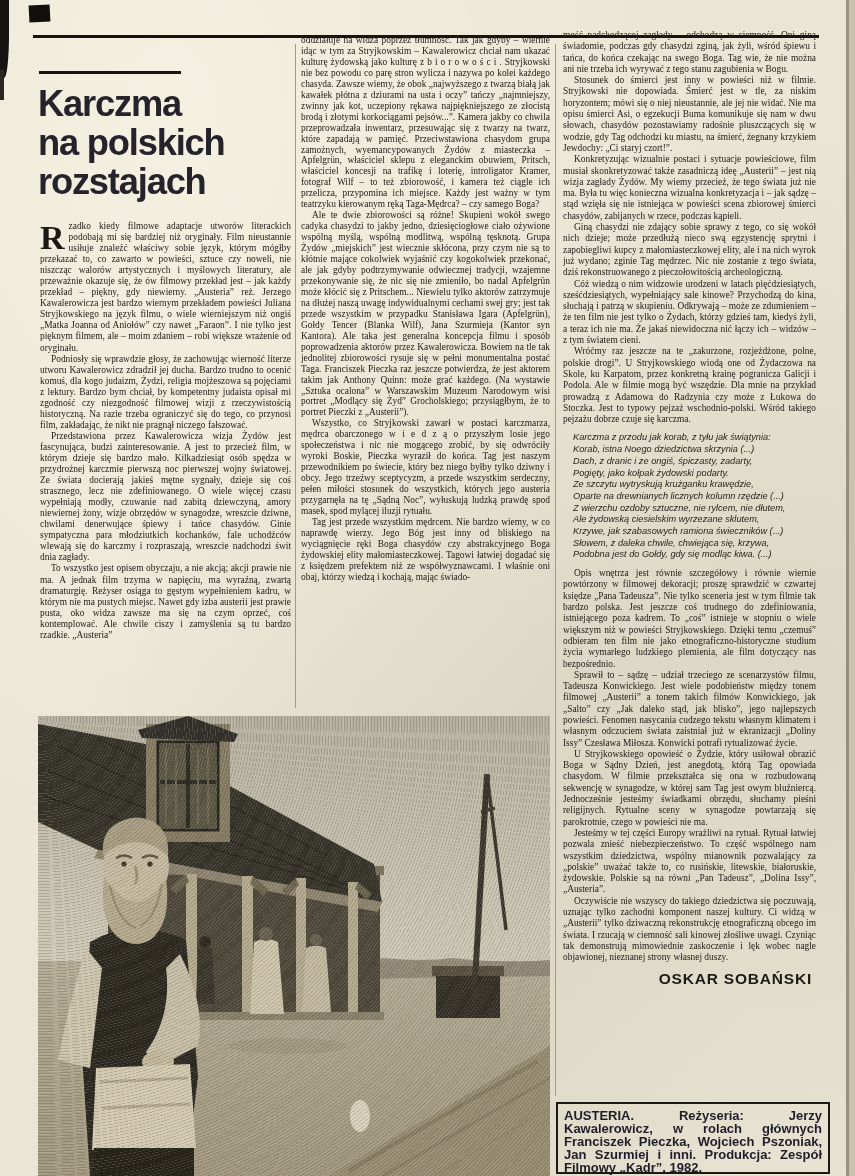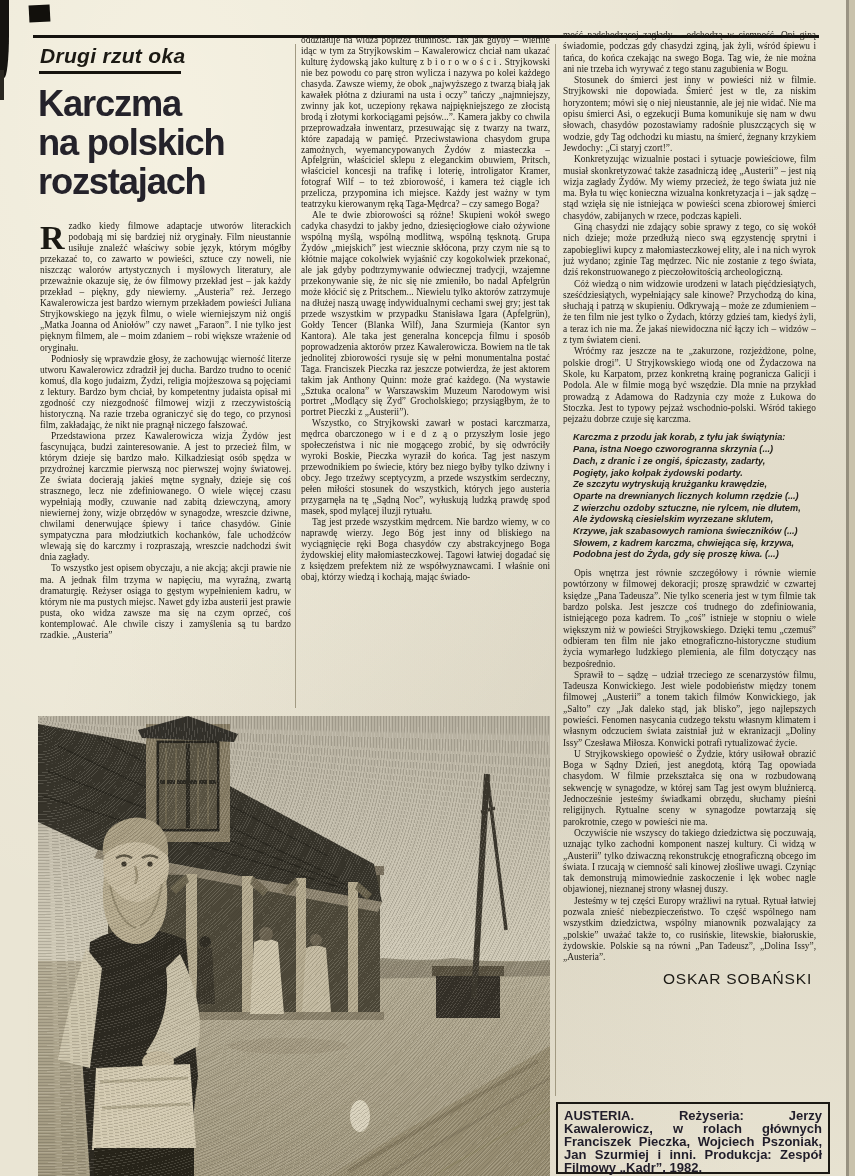--- a/index.html
+++ b/index.html
@@ -25,24 +25,24 @@
   .col{position:absolute;overflow:hidden;text-align:justify;font-size:9.4px;color:#23201a;}
   .col p{margin:0;text-indent:11px;}
   .col p.first,.col p.cont{text-indent:0;}
   .col1{left:40px;top:221px;width:251px;height:489px;line-height:11.05px;}
   .col2{left:301px;top:35px;width:249px;height:668px;line-height:10.95px;}
   .col3{left:563px;top:30px;width:253px;height:1058px;line-height:11.3px;}
   .dropcap{float:left;font-weight:700;font-size:34px;line-height:27px;padding:3px 4px 0 0;color:#1b1913;}
   .divider{position:absolute;width:1px;background:#a29a82;}
   .d1{left:295px;top:44px;height:664px;}
   .d2{left:555px;top:44px;height:1052px;}
-  .poem{margin:7px 0 7px 10px;font-family:"Liberation Sans",sans-serif;font-style:italic;font-weight:700;
+  .poem{margin:7px 0 7px 10px;font-family:"Liberation Sans",sans-serif;font-style:italic;font-weight:400;
     font-size:9.2px;line-height:11.7px;text-align:left;color:#27241d;}
   .author{margin-top:9px;text-align:right;padding-right:4px;font-family:"Liberation Sans",sans-serif;
-    font-weight:400;font-size:15.5px;letter-spacing:.8px;color:#1c1a15;}
+    font-weight:700;font-size:15.5px;letter-spacing:.8px;color:#1c1a15;}
   .creditbox{position:absolute;left:556px;top:1102px;width:258px;height:58px;border:2.5px solid #1b1914;
     padding:5px 6px;box-sizing:content-box;background:transparent;}
   .creditbox p{margin:0;font-family:"Liberation Sans",sans-serif;font-weight:700;font-size:13px;
     line-height:13px;text-align:justify;color:#201d2a;}
   .photo{position:absolute;left:38px;top:716px;width:512px;height:460px;}
   .grain{position:absolute;left:38px;top:716px;width:512px;height:460px;pointer-events:none;opacity:.18;
     background-image:repeating-radial-gradient(circle at 3px 3px, rgba(40,35,25,.9) 0 .7px, transparent .8px 3px),
       repeating-radial-gradient(circle at 1px 2px, rgba(255,250,235,.8) 0 .6px, transparent .7px 2.6px);}
 </style>
 </head>
@@ -50,21 +50,20 @@
 
 <div class="page">
 
   <div class="edge-left"></div>
   <div class="edge-left2"></div>
   <div class="corner-blob"></div>
   <div class="edge-right"></div>
   <div class="edge-right2"></div>
   <div class="top-rule"></div>
 
-  <div class="kicker">Drugi rzut oka</div>
   <div class="kicker-underline"></div>
 
   <h1 class="headline">
     <span class="line">Karczma</span>
     <span class="line">na polskich</span>
     <span class="line">rozstajach</span>
   </h1>
 
   <div class="divider d1"></div>
   <div class="divider d2"></div>
@@ -85,36 +84,36 @@
 
   <div class="col col3">
     <p class="cont">mość nadchodzącej zagłady – odchodzą w ciemność. Oni giną świadomie, podczas gdy chasydzi zginą, jak żyli, wśród śpiewu i tańca, do końca czekając na swego Boga. Tag wie, że nie można ani nie trzeba ich wyrywać z tego stanu zagubienia w Bogu.</p>
     <p>Stosunek do śmierci jest inny w powieści niż w filmie. Stryjkowski nie dopowiada. Śmierć jest w tle, za niskim horyzontem; mówi się o niej nieustannie, ale jej nie widać. Nie ma opisu śmierci Asi, o egzekucji Buma komunikuje się nam w dwu słowach, chasydów pozostawiamy radośnie pluszczących się w wodzie, gdy Tag odchodzi ku miastu, na śmierć, żegnany krzykiem Jewdochy: „Ci staryj czort!”.</p>
     <p>Konkretyzując wizualnie postaci i sytuacje powieściowe, film musiał skonkretyzować także zasadniczą ideę „Austerii” – jest nią wizja zagłady Żydów. My wiemy przecież, że tego świata już nie ma. Była tu więc konieczna wizualna konkretyzacja i – jak sądzę – stąd wzięła się nie istniejąca w powieści scena zbiorowej śmierci chasydów, zabijanych w rzece, podczas kąpieli.</p>
     <p>Giną chasydzi nie zdający sobie sprawy z tego, co się wokół nich dzieje; może przedłużą nieco swą egzystencję sprytni i zapobiegliwi kupcy z małomiasteczkowej elity, ale i na nich wyrok już wydano; zginie Tag mędrzec. Nic nie zostanie z tego świata, dziś rekonstruowanego z pieczołowitością archeologiczną.</p>
     <p>Cóż wiedzą o nim widzowie urodzeni w latach pięćdziesiątych, sześćdziesiątych, wypełniający sale kinowe? Przychodzą do kina, słuchają i patrzą w skupieniu. Odkrywają – może ze zdumieniem – że ten film nie jest tylko o Żydach, którzy gdzieś tam, kiedyś żyli, a teraz ich nie ma. Że jakaś niewidoczna nić łączy ich – widzów – z tym światem cieni.</p>
     <p>Wróćmy raz jeszcze na te „zakurzone, rozjeżdżone, polne, polskie drogi”. U Stryjkowskiego wiodą one od Żydaczowa na Skole, ku Karpatom, przez konkretną krainę pogranicza Galicji i Podola. Ale w filmie mogą być wszędzie. Dla mnie na przykład prowadzą z Adamowa do Radzynia czy może z Łukowa do Stoczka. Jest to typowy pejzaż wschodnio-polski. Wśród takiego pejzażu dobrze czuje się karczma.</p>
     <div class="poem">
       <div>Karczma z przodu jak korab, z tyłu jak świątynia:</div>
-      <div>Pana, istna Noego czworogranna skrzynia (...)</div>
+      <div>Korab, istna Noego dziedzictwa skrzynia (...)</div>
       <div>Dach, z dranic i ze ongiś, śpiczasty, zadarty,</div>
       <div>Pogięty, jako kołpak żydowski podarty.</div>
       <div>Ze szczytu wytryskują krużganku krawędzie,</div>
       <div>Oparte na drewnianych licznych kolumn rzędzie (...)</div>
       <div>Z wierzchu ozdoby sztuczne, nie rylcem, nie dłutem,</div>
       <div>Ale żydowską ciesielskim wyrzezane sklutem,</div>
       <div>Krzywe, jak szabasowych ramiona świeczników (...)</div>
-      <div>Słowem, z kadrem karczma, chwiejąca się, krzywa,</div>
-      <div>Podobna jest do Żyda, gdy się proszę kiwa. (...)</div>
+      <div>Słowem, z daleka chwile, chwiejąca się, krzywa,</div>
+      <div>Podobna jest do Gołdy, gdy się modląc kiwa. (...)</div>
     </div>
     <p>Opis wnętrza jest równie szczegółowy i równie wiernie powtórzony w filmowej dekoracji; proszę sprawdzić w czwartej księdze „Pana Tadeusza”. Nie tylko sceneria jest w tym filmie tak bardzo polska. Jest jeszcze coś trudnego do zdefiniowania, istniejącego poza kadrem. To „coś” istnieje w stopniu o wiele większym niż w powieści Stryjkowskiego. Dzięki temu „czemuś” odbieram ten film nie jako etnograficzno-historyczne studium życia wymarłego ludzkiego plemienia, ale film dotyczący nas bezpośrednio.</p>
     <p>Sprawił to – sądzę – udział trzeciego ze scenarzystów filmu, Tadeusza Konwickiego. Jest wiele podobieństw między tonem filmowej „Austerii” a tonem takich filmów Konwickiego, jak „Salto” czy „Jak daleko stąd, jak blisko”, jego najlepszych powieści. Fenomen nasycania cudzego tekstu własnym klimatem i własnym odczuciem świata zaistniał już w ekranizacji „Doliny Issy” Czesława Miłosza. Konwicki potrafi rytualizować życie.</p>
     <p>U Stryjkowskiego opowieść o Żydzie, który usiłował obrazić Boga w Sądny Dzień, jest anegdotą, którą Tag opowiada chasydom. W filmie przekształca się ona w rozbudowaną sekwencję w synagodze, w której sam Tag jest owym bluźniercą. Jednocześnie jesteśmy świadkami obrzędu, słuchamy pieśni religijnych. Rytualne sceny w synagodze powtarzają się parokrotnie, czego w powieści nie ma.</p>
+    <p>Jesteśmy w tej części Europy wrażliwi na rytuał. Rytuał łatwiej pozwala znieść niebezpieczeństwo. To część wspólnego nam wszystkim dziedzictwa, wspólny mianownik pozwalający za „polskie” uważać także to, co rusińskie, litewskie, białoruskie, żydowskie. Polskie są na równi „Pan Tadeusz”, „Dolina Issy”, „Austeria”.</p>
     <p>Oczywiście nie wszyscy do takiego dziedzictwa się poczuwają, uznając tylko zachodni komponent naszej kultury. Ci widzą w „Austerii” tylko dziwaczną rekonstrukcję etnograficzną obcego im świata. I rzucają w ciemność sali kinowej złośliwe uwagi. Czyniąc tak demonstrują mimowiednie zaskoczenie i lęk wobec nagle objawionej, nieznanej strony własnej duszy.</p>
-    <p>Jesteśmy w tej części Europy wrażliwi na rytuał. Rytuał łatwiej pozwala znieść niebezpieczeństwo. To część wspólnego nam wszystkim dziedzictwa, wspólny mianownik pozwalający za „polskie” uważać także to, co rusińskie, litewskie, białoruskie, żydowskie. Polskie są na równi „Pan Tadeusz”, „Dolina Issy”, „Austeria”.</p>
     <div class="author">OSKAR SOBAŃSKI</div>
   </div>
 
   <div class="creditbox">
     <p>AUSTERIA. Reżyseria: Jerzy Kawalerowicz, w rolach głównych Franciszek Pieczka, Wojciech Pszoniak, Jan Szurmiej i inni. Produkcja: Zespół Filmowy „Kadr”, 1982.</p>
   </div>
 
   <svg class="photo" viewBox="0 0 512 460" preserveAspectRatio="none" role="img">
     <defs>
       <linearGradient id="sky" x1="0" y1="0" x2="0" y2="1">

